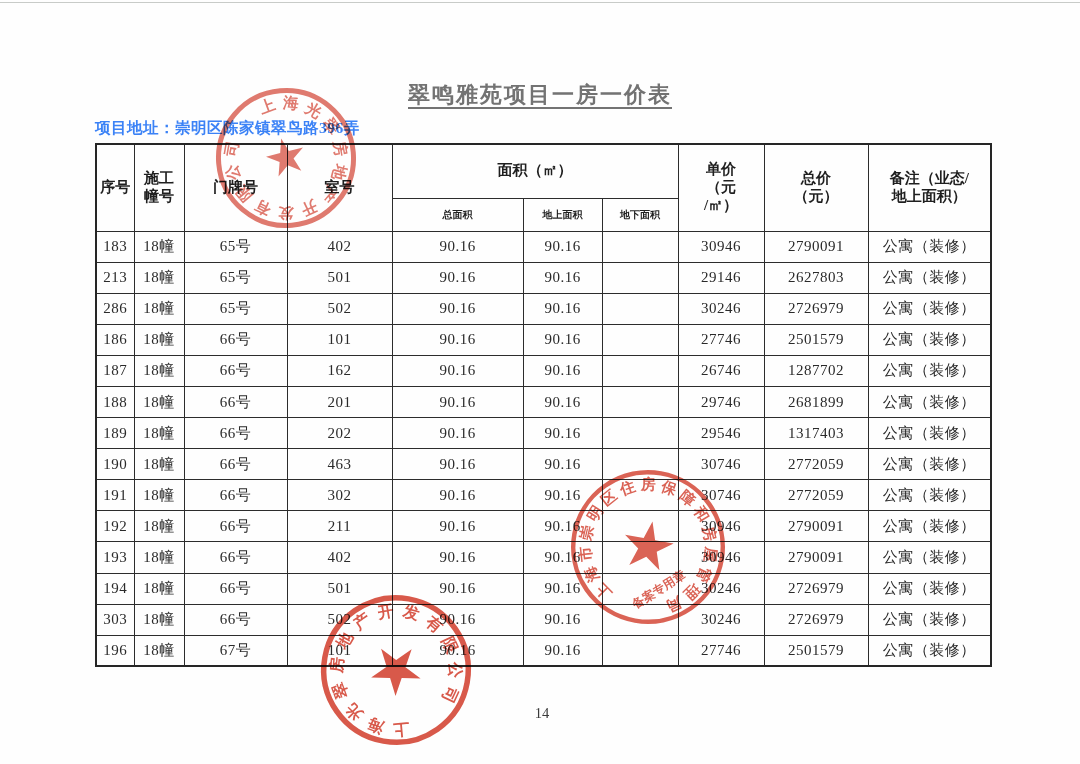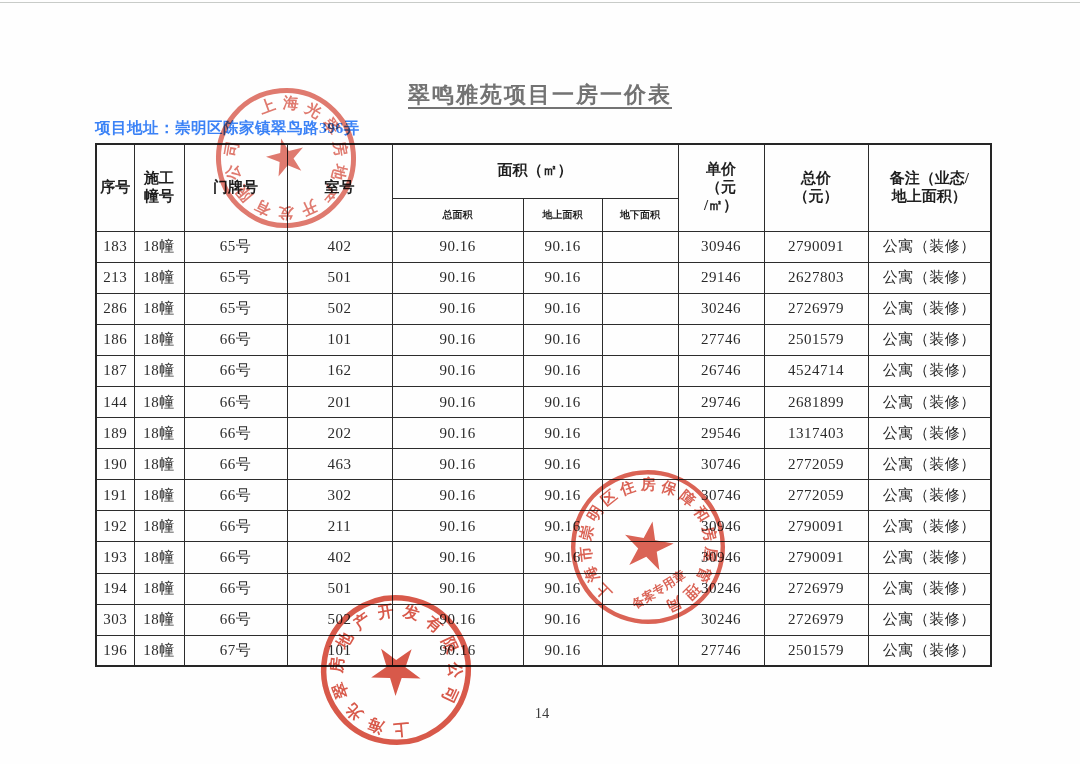--- a/index.html
+++ b/index.html
@@ -150,25 +150,25 @@
       </tr>
       <tr>
         <td>187</td>
         <td>18幢</td>
         <td>66号</td>
         <td>162</td>
         <td>90.16</td>
         <td>90.16</td>
         <td></td>
         <td>26746</td>
-        <td>4524714</td>
-        <td>公寓（装修）</td>
-      </tr>
-      <tr>
-        <td>144</td>
+        <td>1287702</td>
+        <td>公寓（装修）</td>
+      </tr>
+      <tr>
+        <td>188</td>
         <td>18幢</td>
         <td>66号</td>
         <td>201</td>
         <td>90.16</td>
         <td>90.16</td>
         <td></td>
         <td>29746</td>
         <td>2681899</td>
         <td>公寓（装修）</td>
       </tr>

